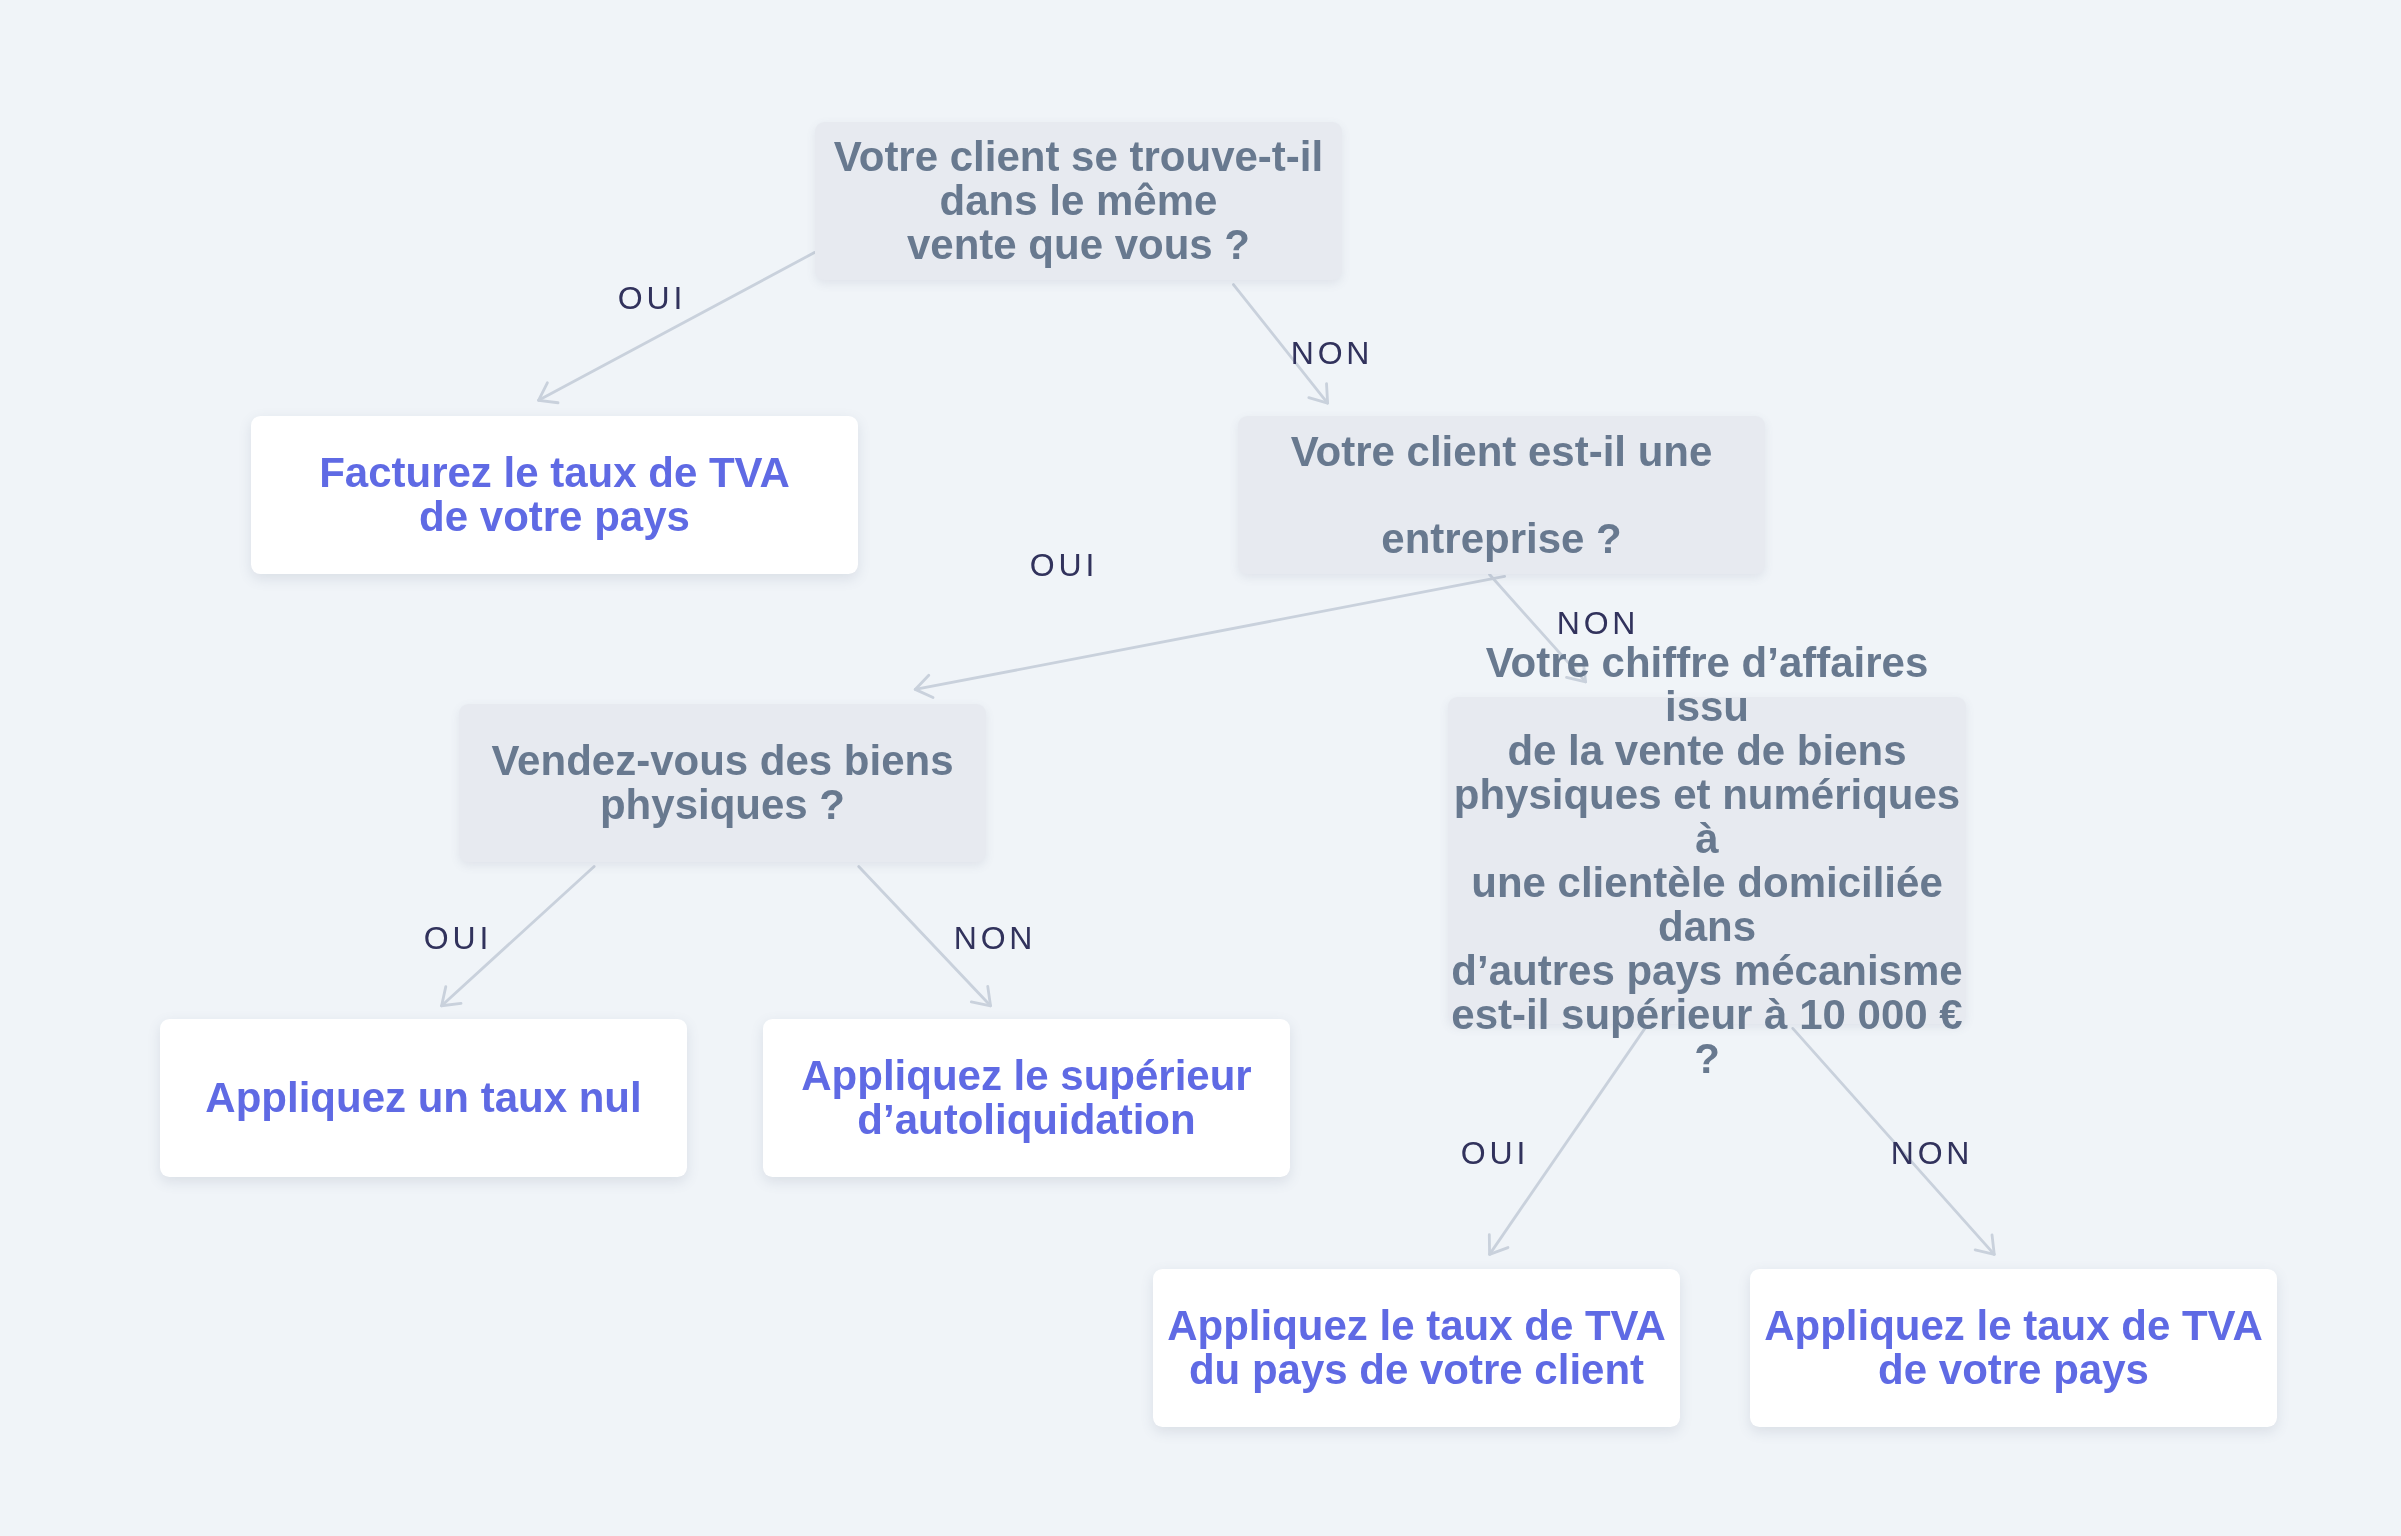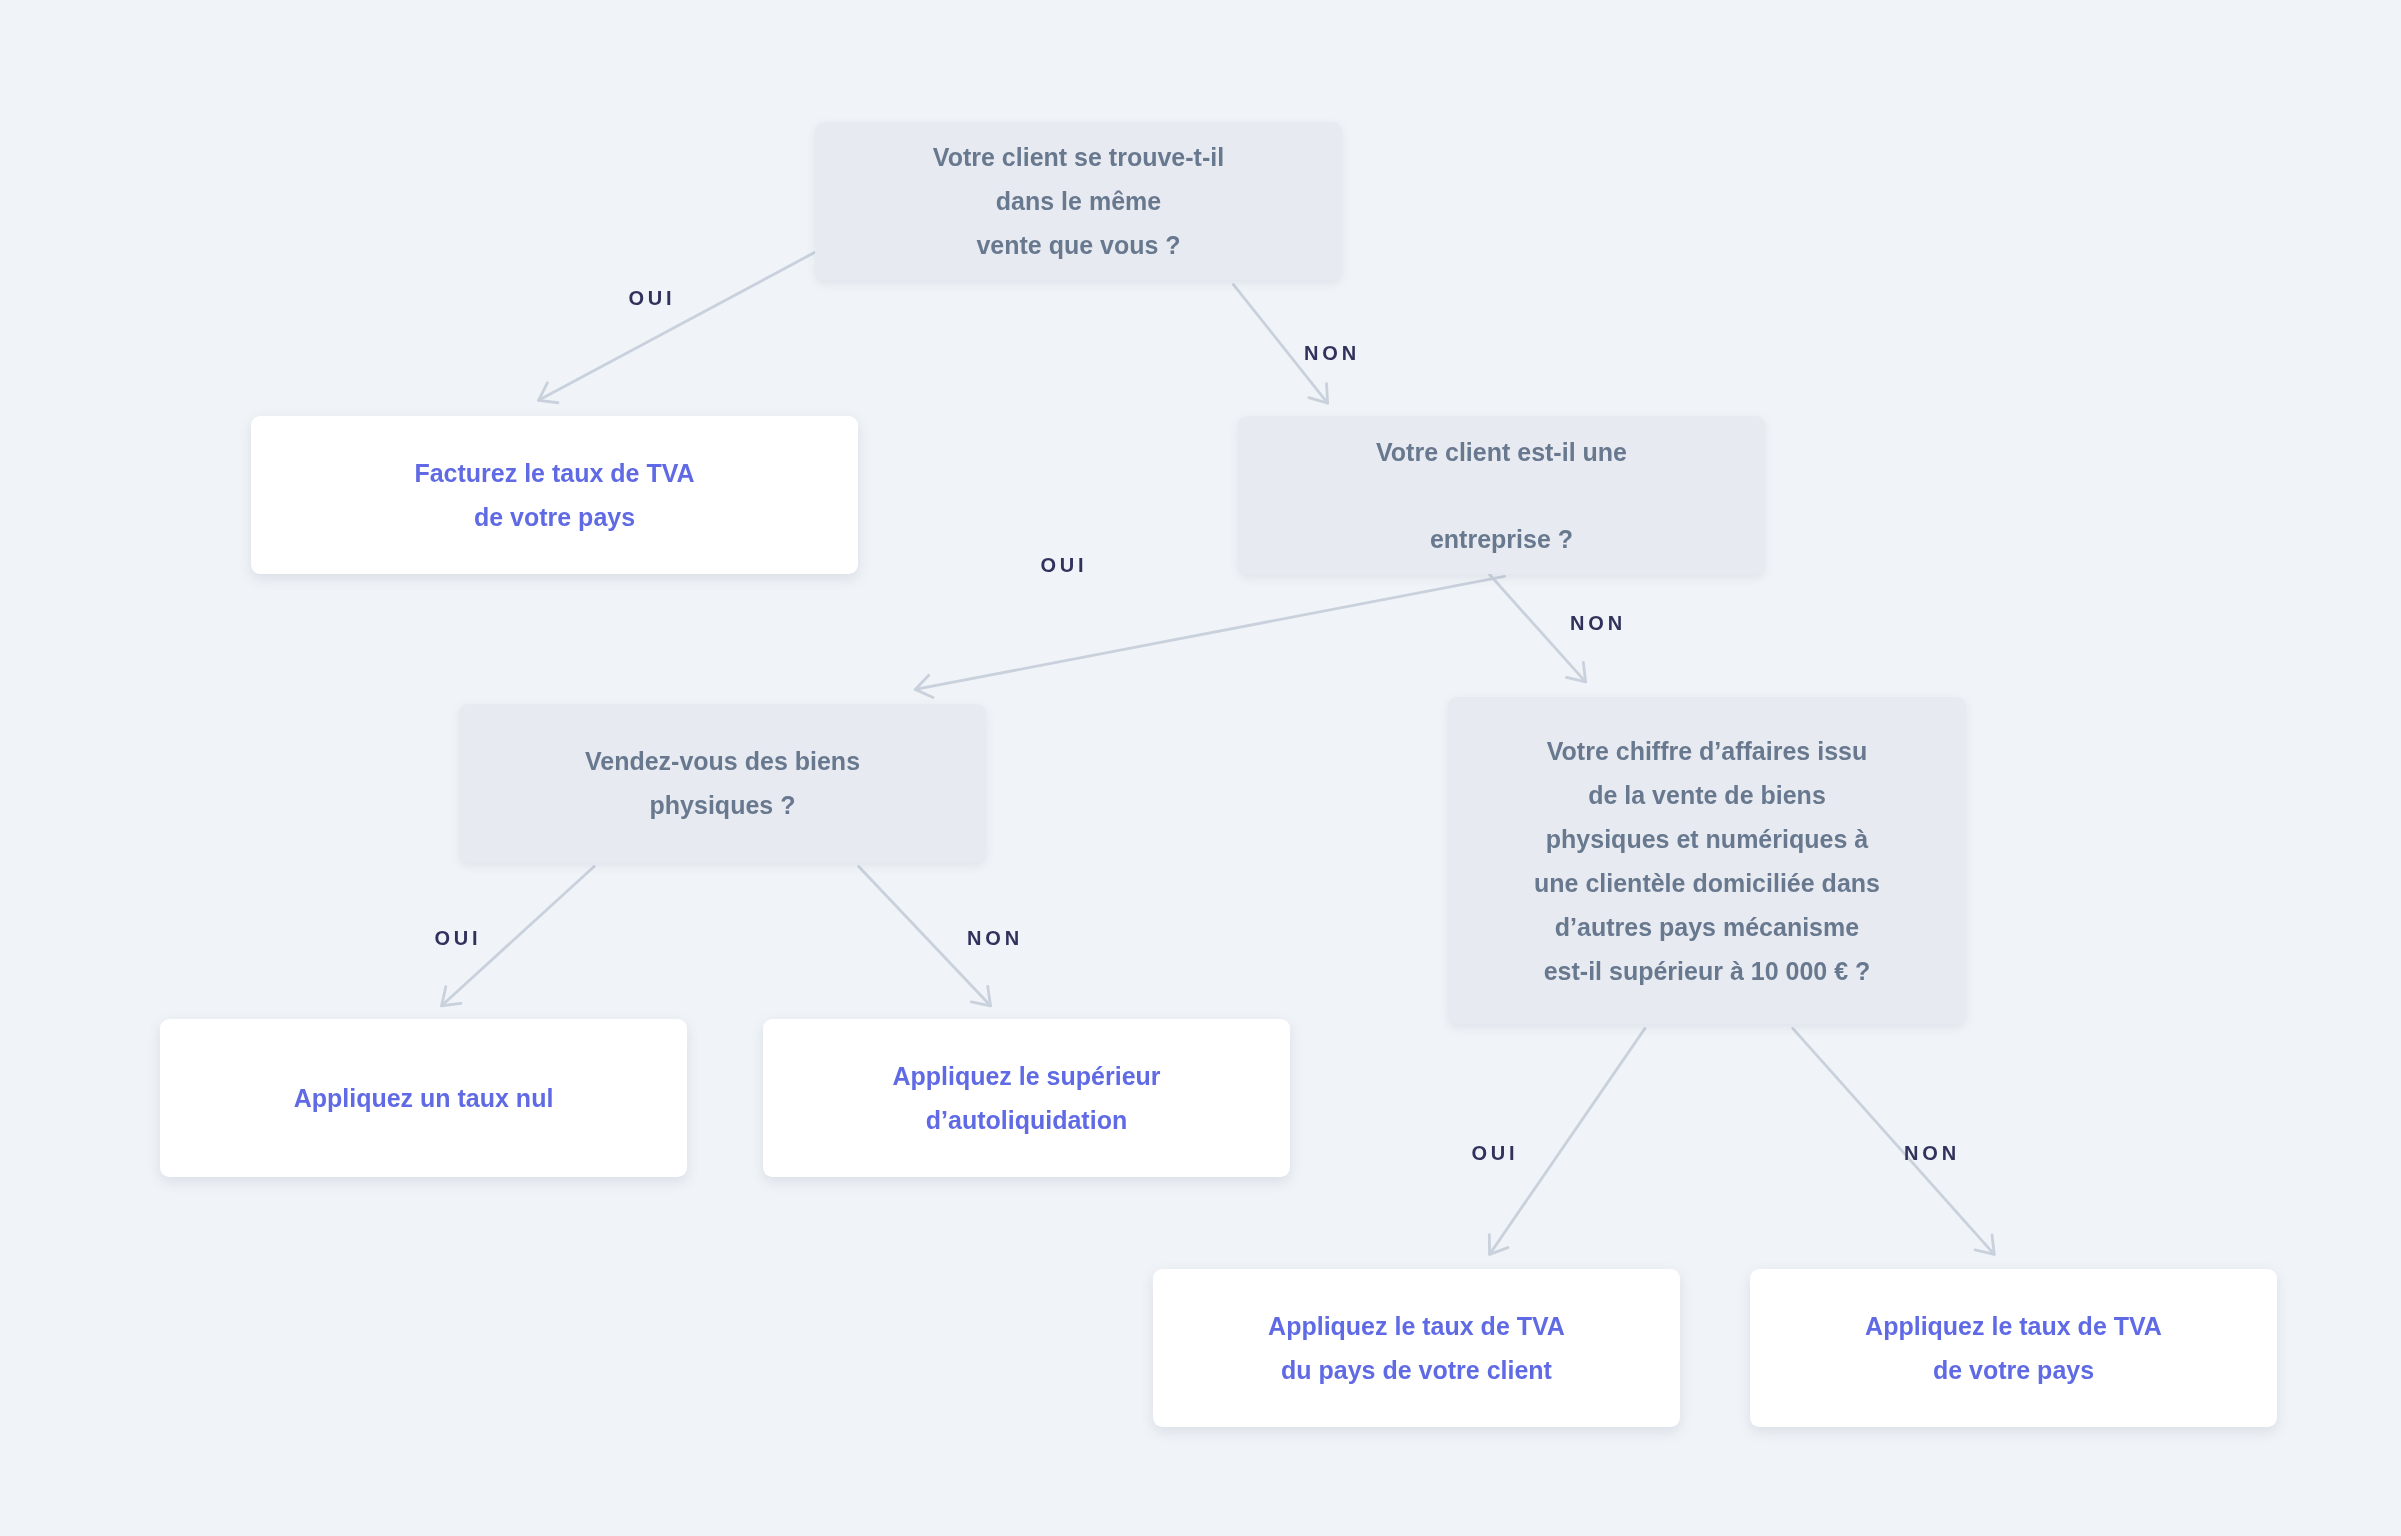--- a/index.html
+++ b/index.html
@@ -37,40 +37,40 @@
   .node {
     position: absolute;
     z-index: 2;
     border-radius: 9.4px;
     display: flex;
     flex-direction: column;
     align-items: center;
     justify-content: center;
     text-align: center;
     font-weight: 700;
-    font-size: 25px;
+    font-size: 42px;
     line-height: 44px;
   }
   .node.question {
     background: #e7eaf0;
     color: #68798f;
     box-shadow: 0 3.8px 9.4px rgba(84, 96, 128, 0.10);
   }
   .node.answer {
     background: #ffffff;
     color: #5f6ae4;
     box-shadow: 0 4.7px 13px rgba(84, 96, 128, 0.14);
   }
   .edge-label {
     position: absolute;
     z-index: 3;
     transform: translate(-50%, -50%);
     color: #31325c;
-    font-weight: 700;
-    font-size: 20px;
+    font-weight: 400;
+    font-size: 32px;
     letter-spacing: 3.8px;
     white-space: nowrap;
   }
 </style>
 </head>
 <body>
 
 <div class="canvas">
 
   <svg class="edges" viewBox="0 0 2550 1632" xmlns="http://www.w3.org/2000/svg">

